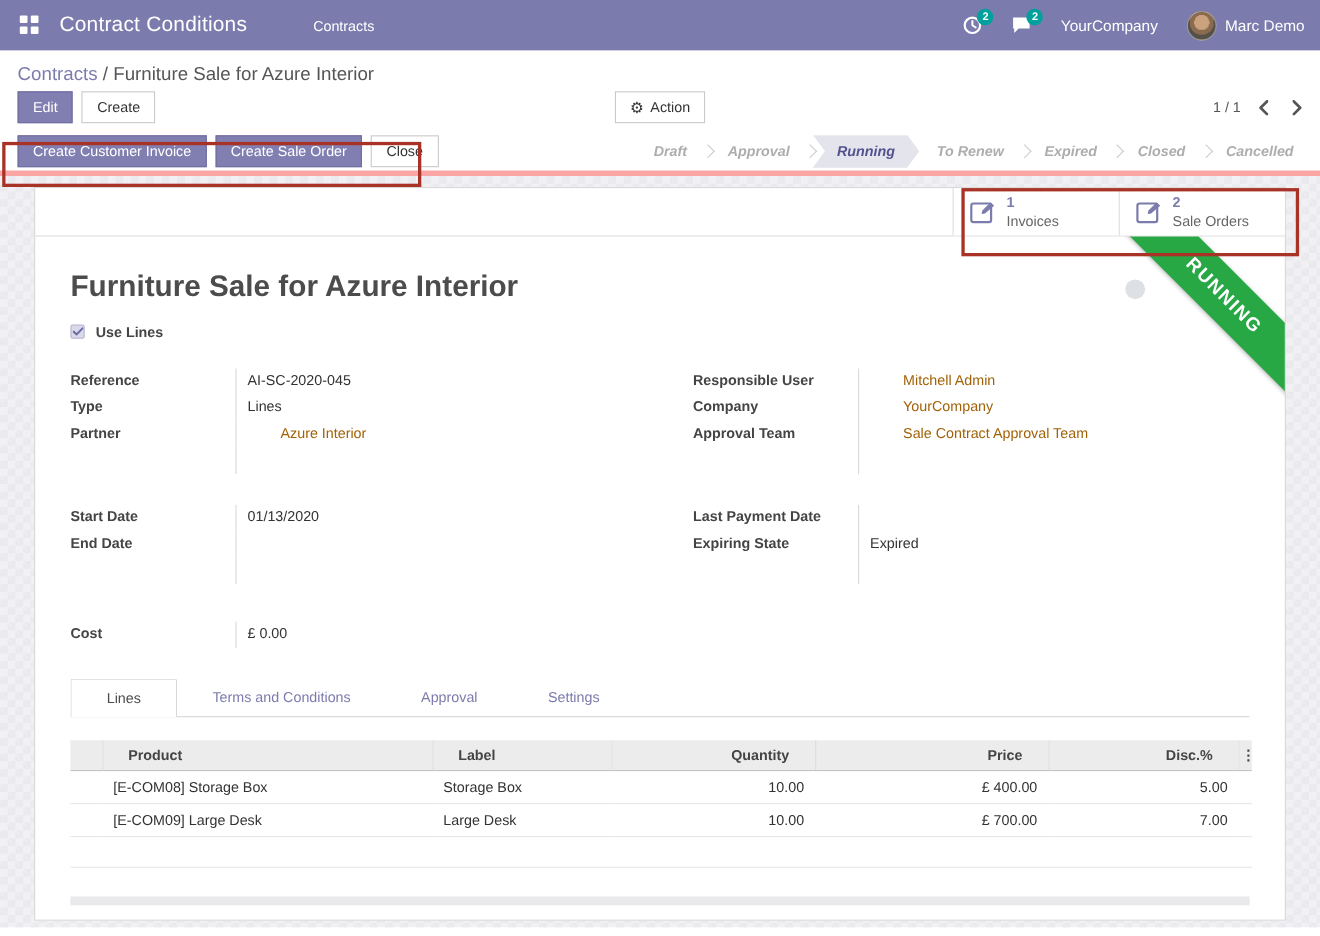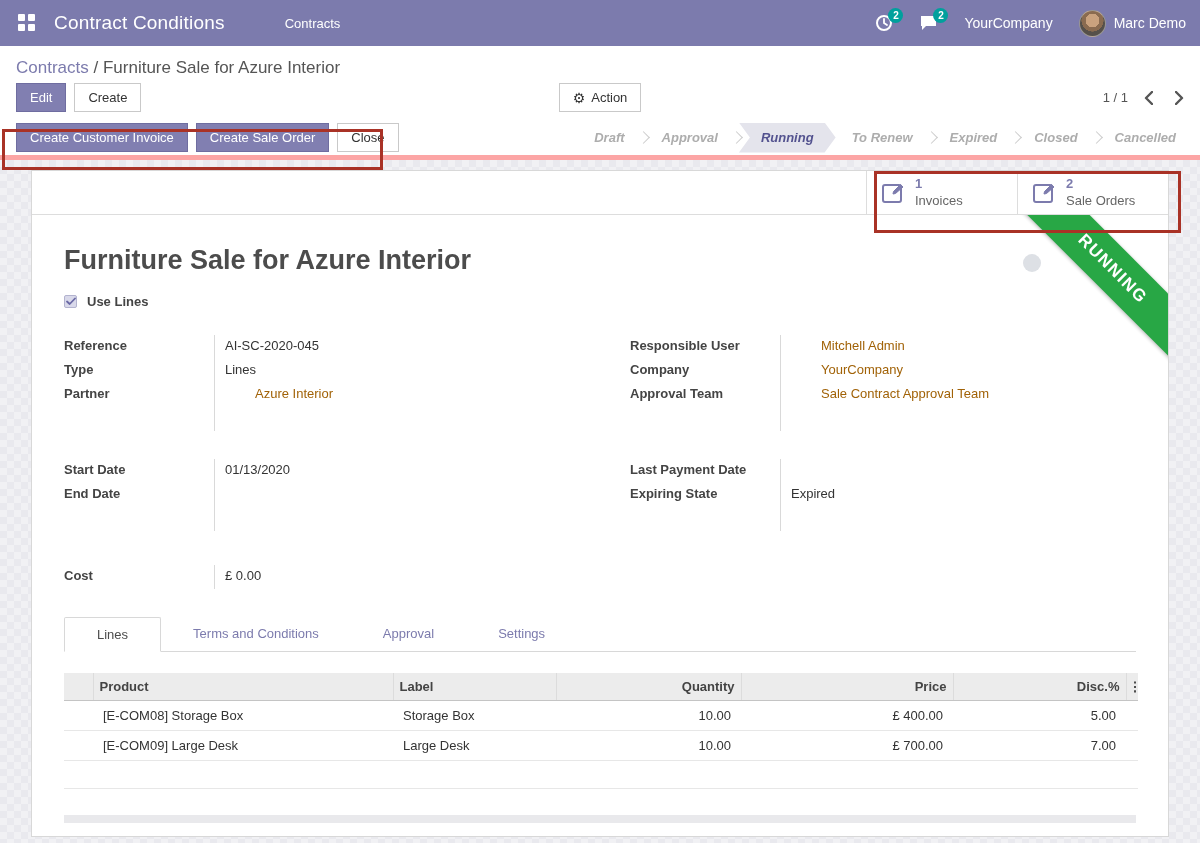--- a/index.html
+++ b/index.html
@@ -79,21 +79,21 @@
   .group-block { margin-bottom:28px; }
   .dates-block { margin-bottom:34px; }
 
   
   .tabs { display:flex; border-bottom:1px solid #d8d8d8; margin-top:6px; }
   .tab { font-size:13px; padding:9px 32px; color:#7c7bad; cursor:pointer; margin-bottom:-1px; }
   .tab.active { color:#4c4c4c; background:#fff; border:1px solid #d8d8d8; border-bottom:1px solid #fff; border-radius:2px 2px 0 0; }
 
   
   table.lines { width:100%; border-collapse:collapse; table-layout:fixed; margin-top:21px; font-size:13px; }
-  table.lines th { background:#ececec; color:#444; font-weight:bold; text-align:left; padding:6px 6px; border-right:1px solid #dcdcdc; border-bottom:1px solid #c4c4c4; white-space:nowrap; overflow:hidden; }
+  table.lines th { background:#ececec; color:#444; font-weight:bold; text-align:left; padding:6px 23px; border-right:1px solid #dcdcdc; border-bottom:1px solid #c4c4c4; white-space:nowrap; overflow:hidden; }
   table.lines th:last-child { border-right:none; }
   table.lines th.num, table.lines td.num { text-align:right; }
   table.lines td { padding:7px 10px; border-bottom:1px solid #e7e7e7; color:#333; white-space:nowrap; overflow:hidden; }
   table.lines td.handle { border-bottom:1px solid #e7e7e7; }
   .kebab { color:#444; font-size:13px; text-align:center !important; padding:6px 2px !important; cursor:pointer; }
   .empty-row td { height:28px; }
 
   .bottom-strip { height:8px; background:#e9e9ec; margin-top:26px; }
 
   

